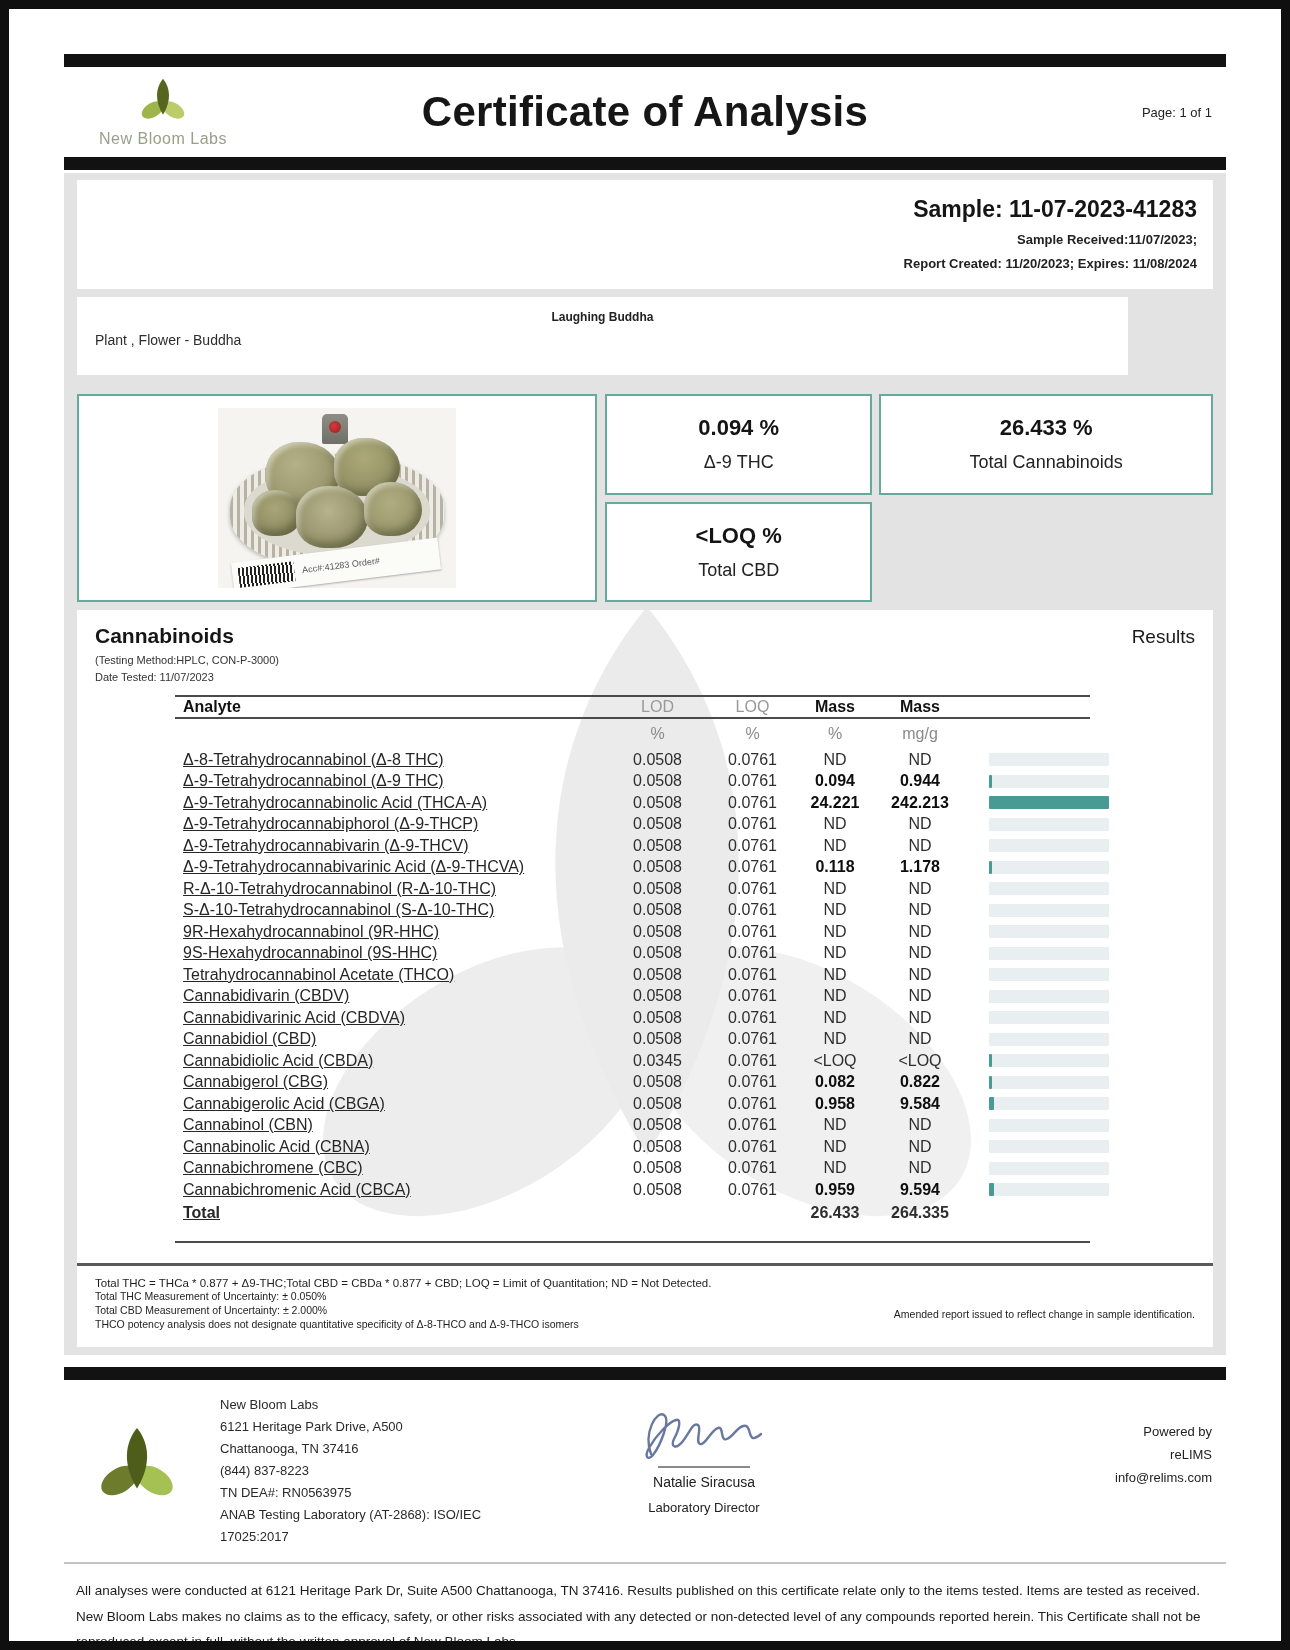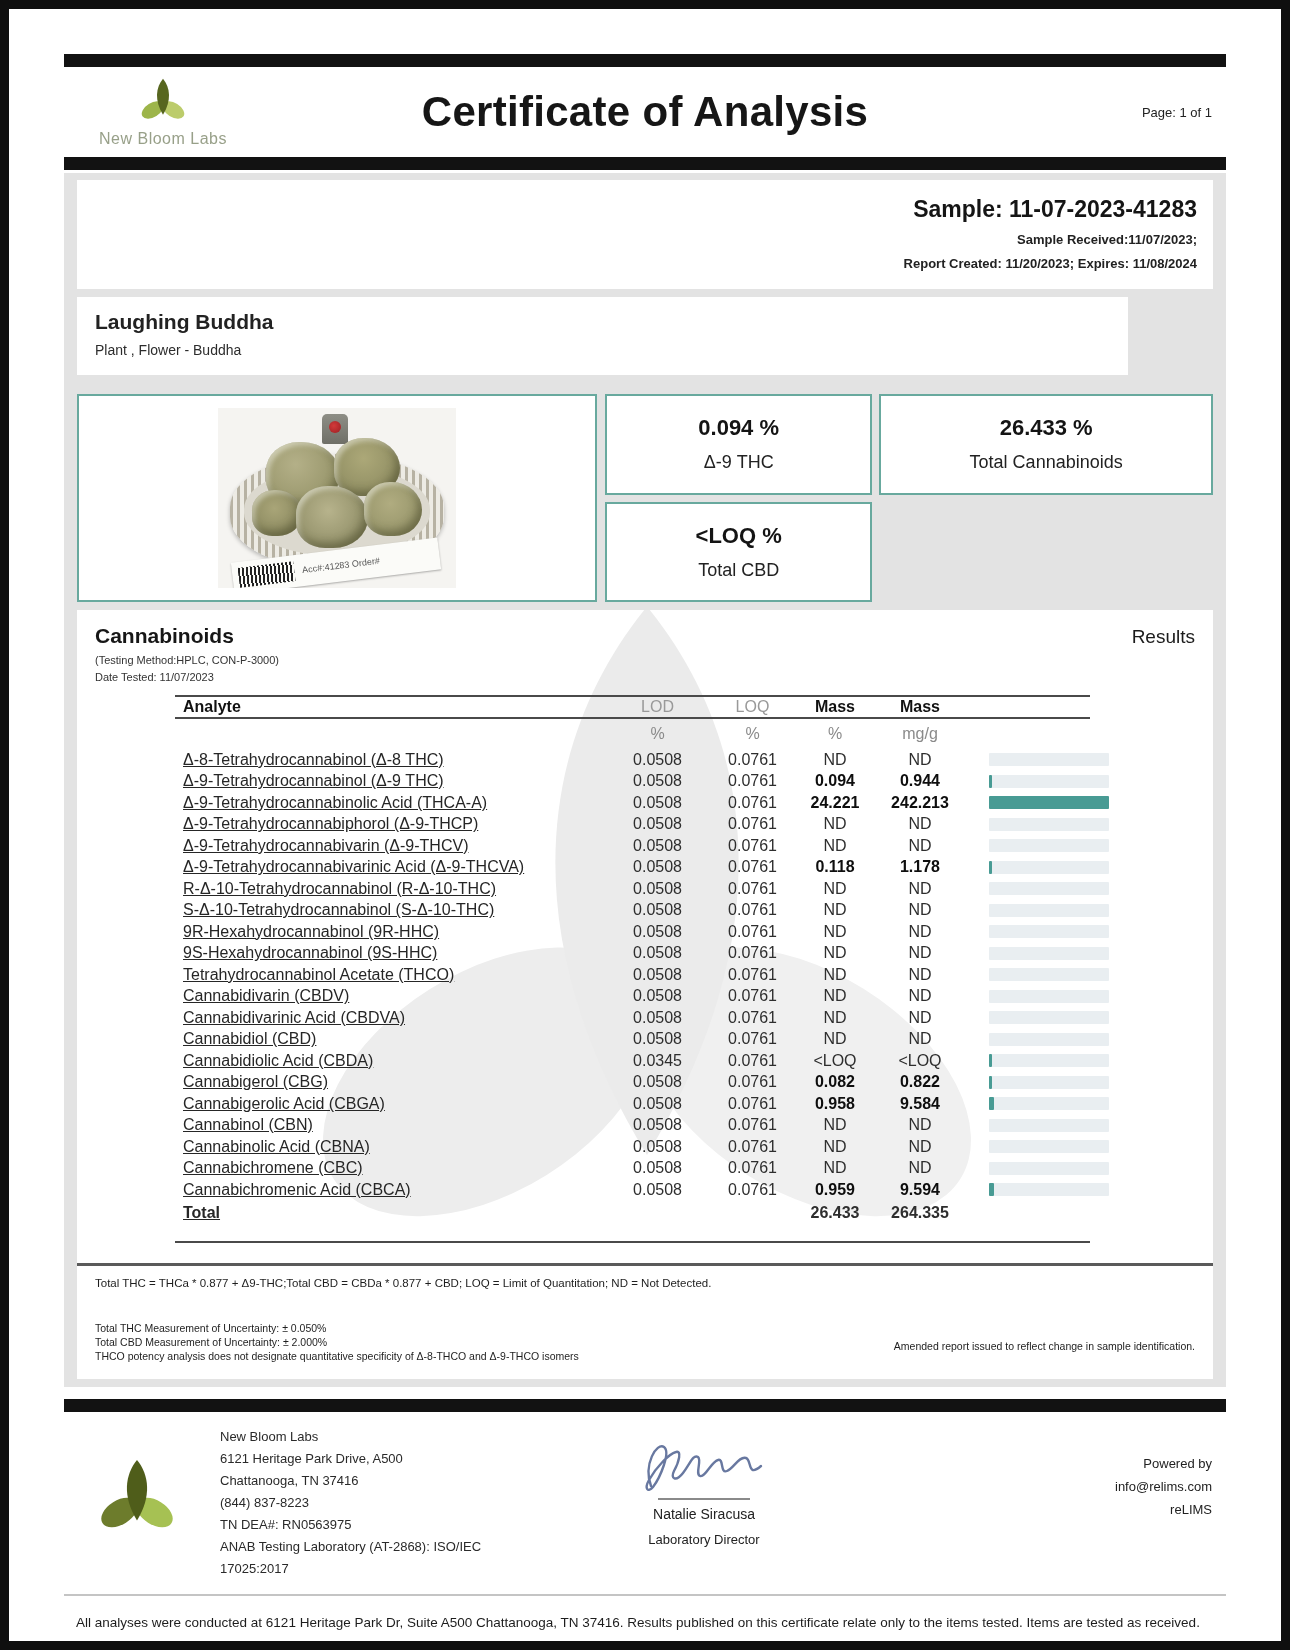--- a/index.html
+++ b/index.html
@@ -25,21 +25,21 @@
   .coa-title{ font-size:42px; font-weight:600; color:#161616; letter-spacing:.3px; }
   .page-label{ width:170px; text-align:right; font-size:13px; color:#222; }
 
   
   .gray-wrap{ background:var(--gray-band); padding:7px 13px 8px; margin-top:3px; }
   .card{ background:#fff; }
   .sample-card{ padding:16px 16px 18px; text-align:right; }
   .sample-id{ font-size:23px; font-weight:600; color:#151515; }
   .sample-line{ font-size:13px; font-weight:600; margin-top:9px; color:#222; }
   .product-card{ margin-top:8px; width:92.5%; padding:13px 18px; min-height:78px; }
-  .product-name{ font-size:21px; font-weight:600; color:#222; }
+  .product-name{ font-size:12px; font-weight:600; color:#222;text-align:center; }
   .product-desc{ font-size:14px; margin-top:8px; color:#2c2c2c; }
 
   
   .summary{ display:flex; gap:8px; margin-top:19px; margin-bottom:6px; }
   .photo-box{ width:520px; height:208px; border:2px solid var(--teal); background:#fff;
     display:flex; align-items:center; justify-content:center; }
   .sum-grid{ flex:1; display:grid; grid-template-columns:258fr 322fr; grid-template-rows:1fr 1fr; gap:7px; }
   .sum-box{ border:2px solid var(--teal); background:#fff; display:flex; flex-direction:column;
     align-items:center; justify-content:center; }
   .sum-val{ font-size:22px; font-weight:600; color:#141414; }
@@ -88,21 +88,21 @@
   .c-bar{ padding-left:24px; }
   .track{ width:120px; height:13px; background:var(--track); border-radius:1px; }
   .fill{ height:100%; background:var(--bar-teal); border-radius:1px; }
   .total-row{ height:24px; }
   .total-row .c-analyte{ font-weight:700; }
   .total-row .c-num{ font-weight:700; }
   .tbl-bottom{ border-bottom:2px solid #4a4a4a; margin:6px 0 0 80px; width:915px; }
 
   .sect-divider{ border-top:3px solid #5a5a5a; margin:20px -18px 0; }
   .fn-def{ font-size:11.5px; color:#1e1e1e; margin-top:11px; }
-  .fn-block{ display:flex; justify-content:space-between; align-items:flex-end; margin-top:32px;gap:48px; }
+  .fn-block{ display:flex; justify-content:space-between; align-items:flex-end; margin-top:0;gap:48px; }
   .fn-left{ font-size:10.5px; line-height:1.35; color:#1e1e1e; }
   .fn-right{ font-size:10.5px; color:#1e1e1e; padding-bottom:11px; }
 
   
   .bar-footer{ margin-top:12px; }
   .footer{ display:flex; padding:14px 10px 0 10px; }
   .f-left{ display:flex; width:500px; }
   .f-logo{ margin:30px 0 0 22px; }
   .f-addr{ margin-left:42px; font-size:13px; line-height:22px; color:#2a2a2a; }
   .f-sig{ width:260px; text-align:center; margin-top:8px; }
@@ -518,22 +518,22 @@
       <div class="f-sig">
         <svg width="150" height="66" viewBox="0 0 150 66">
           <path d="M22 52 C14 30 28 8 35 13 C42 18 31 44 24 53 C19 59 15 55 20 46 C28 32 40 20 47 18 C53 16 50 28 45 37 C41 45 47 48 54 39 C61 30 64 20 69 23 C73 26 66 40 71 42 C76 44 82 28 89 26 C95 24 91 40 98 37 C105 34 110 22 117 24 C123 26 118 44 132 32" fill="none" stroke="#6878a0" stroke-width="2.4" stroke-linecap="round"></path>
         </svg>
         <div class="sig-line"></div>
         <div class="sig-name">Natalie Siracusa</div>
         <div class="sig-title">Laboratory Director</div>
       </div>
       <div class="f-right">
         <div>Powered by</div>
+        <div>reLIMS</div>
         <div>info@relims.com</div>
-        <div>reLIMS</div>
       </div>
     </div>
 
     <div class="foot-divider"></div>
     <div class="disclaimer">All analyses were conducted at 6121 Heritage Park Dr, Suite A500 Chattanooga, TN 37416. Results published on this certificate relate only to the items tested. Items are tested as received. New Bloom Labs makes no claims as to the efficacy, safety, or other risks associated with any detected or non-detected level of any compounds reported herein. This Certificate shall not be reproduced except in full, without the written approval of New Bloom Labs.</div>
 
   </div>
 </div>
 
 </body></html>

